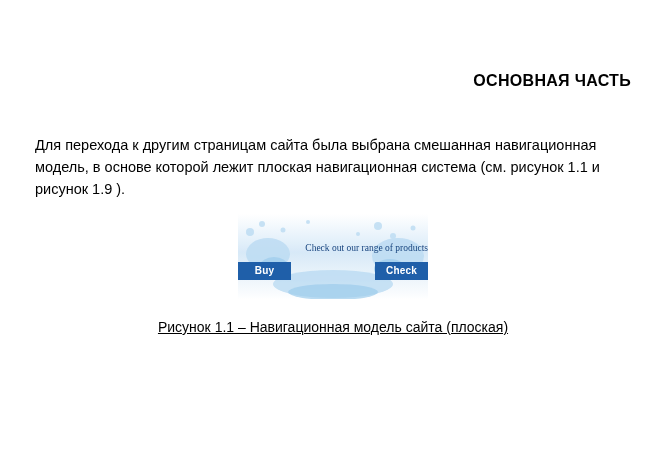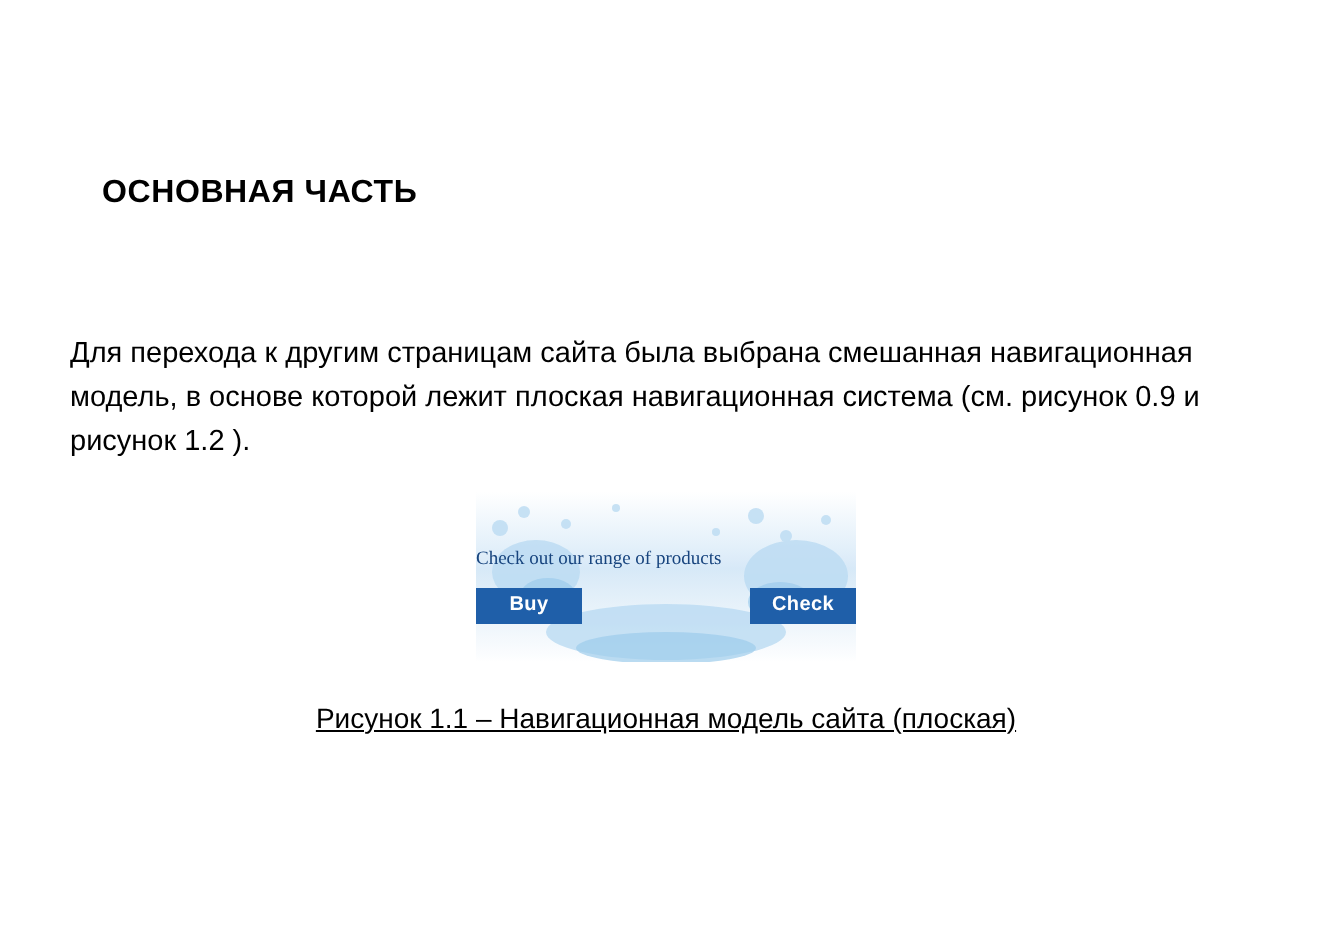--- a/index.html
+++ b/index.html
@@ -16,25 +16,25 @@
   }
   .page {
     position: relative;
     width: 666px;
     height: 467px;
     background: #ffffff;
     box-sizing: border-box;
     padding: 0 35px;
   }
   .doc-title {
-    text-align: left;
+    text-align: right;
     font-size: 16px;
     font-weight: bold;
     letter-spacing: 0.3px;
-    margin: 16px;
+    margin: 0;
     padding-top: 72px;
   }
   .doc-subtitle {
     text-align: center;
     font-size: 14px;
     font-weight: bold;
     margin: 0;
     padding-top: 24px;
   }
   .para {
@@ -63,22 +63,22 @@
   }
   .splash {
     position: absolute;
     inset: 0;
     opacity: 0.95;
   }
   .fig-caption-inner {
     position: absolute;
     top: 29px;
     left: 0;
-    right: 16px;
-    text-align: left;
+    right: 0;
+    text-align: right;
     font-family: "Liberation Serif", serif;
     font-size: 9.5px;
     color: #17447e;
     white-space: nowrap;
   }
   .fig-buttons {
     position: absolute;
     top: 48px;
     left: 0;
     right: 0;
@@ -106,21 +106,21 @@
   }
 </style>
 </head>
 <body>
 
 <div class="page">
 
   <h1 class="doc-title">ОСНОВНАЯ ЧАСТЬ</h1>
 
 
-  <p class="para para-1">Для перехода к другим страницам сайта была выбрана смешанная навигационная модель, в основе которой лежит плоская навигационная система (см. рисунок 0.9 и рисунок 1.2 ).</p>
+  <p class="para para-1">Для перехода к другим страницам сайта была выбрана смешанная навигационная модель, в основе которой лежит плоская навигационная система (см. рисунок 1.1 и рисунок 1.9 ).</p>
 
   <div class="figure-wrap">
     <div class="figure">
       <svg class="splash" viewBox="0 0 190 85" preserveAspectRatio="none">
         <defs>
           <linearGradient id="g1" x1="0" y1="0" x2="0" y2="1">
             <stop offset="0%" stop-color="#ffffff"></stop>
             <stop offset="45%" stop-color="#d8eaf8"></stop>
             <stop offset="100%" stop-color="#ffffff"></stop>
           </linearGradient>

